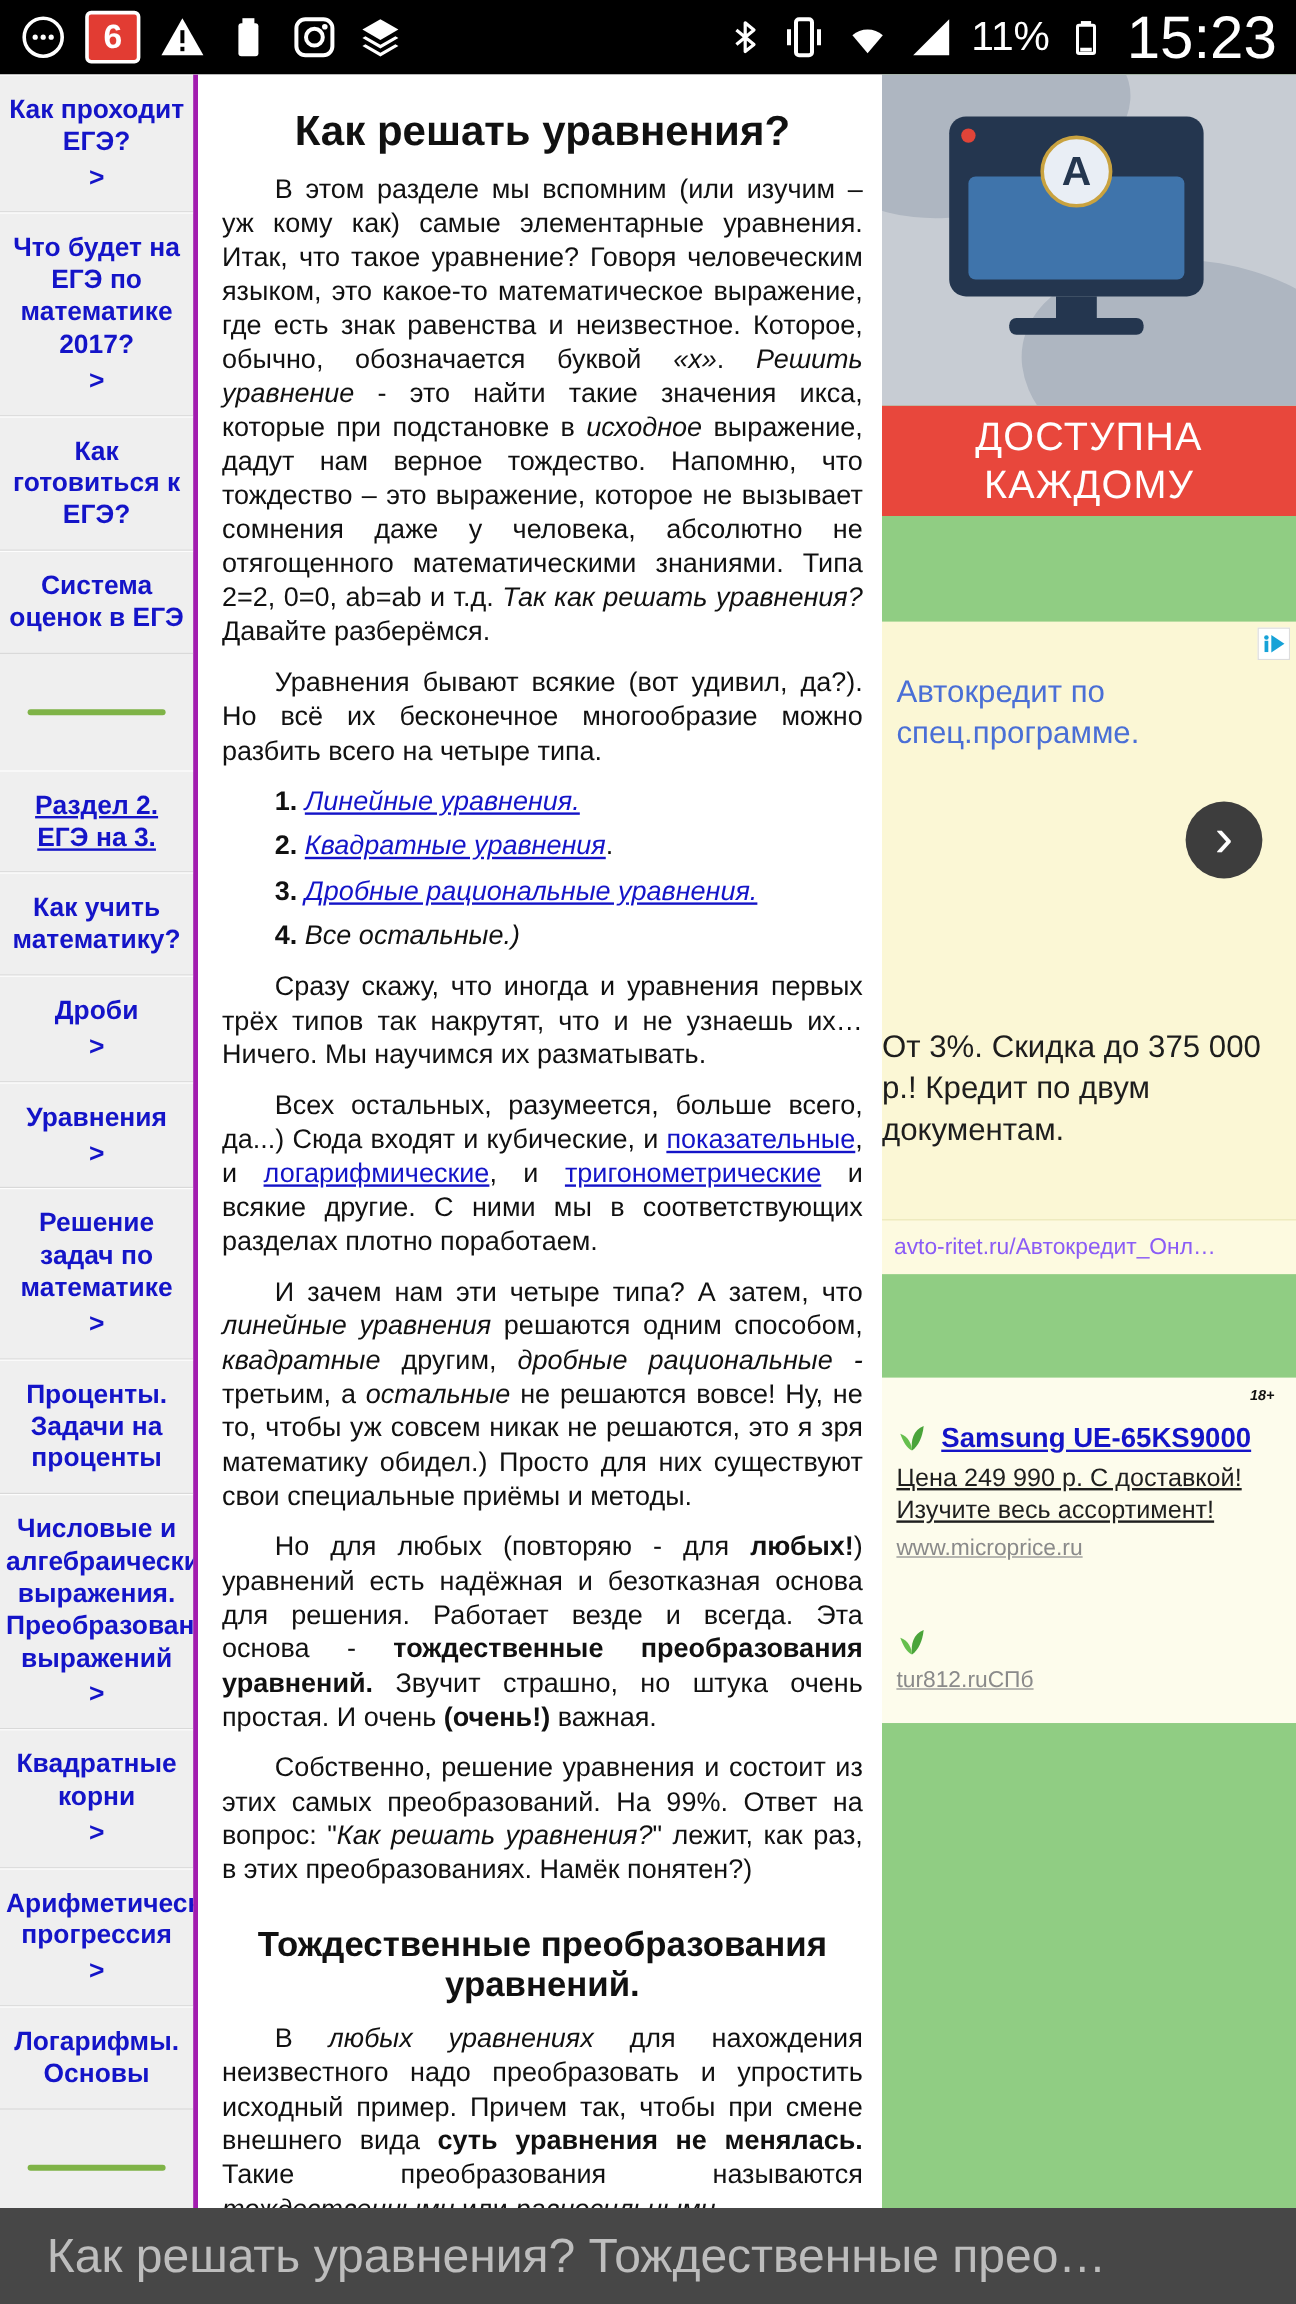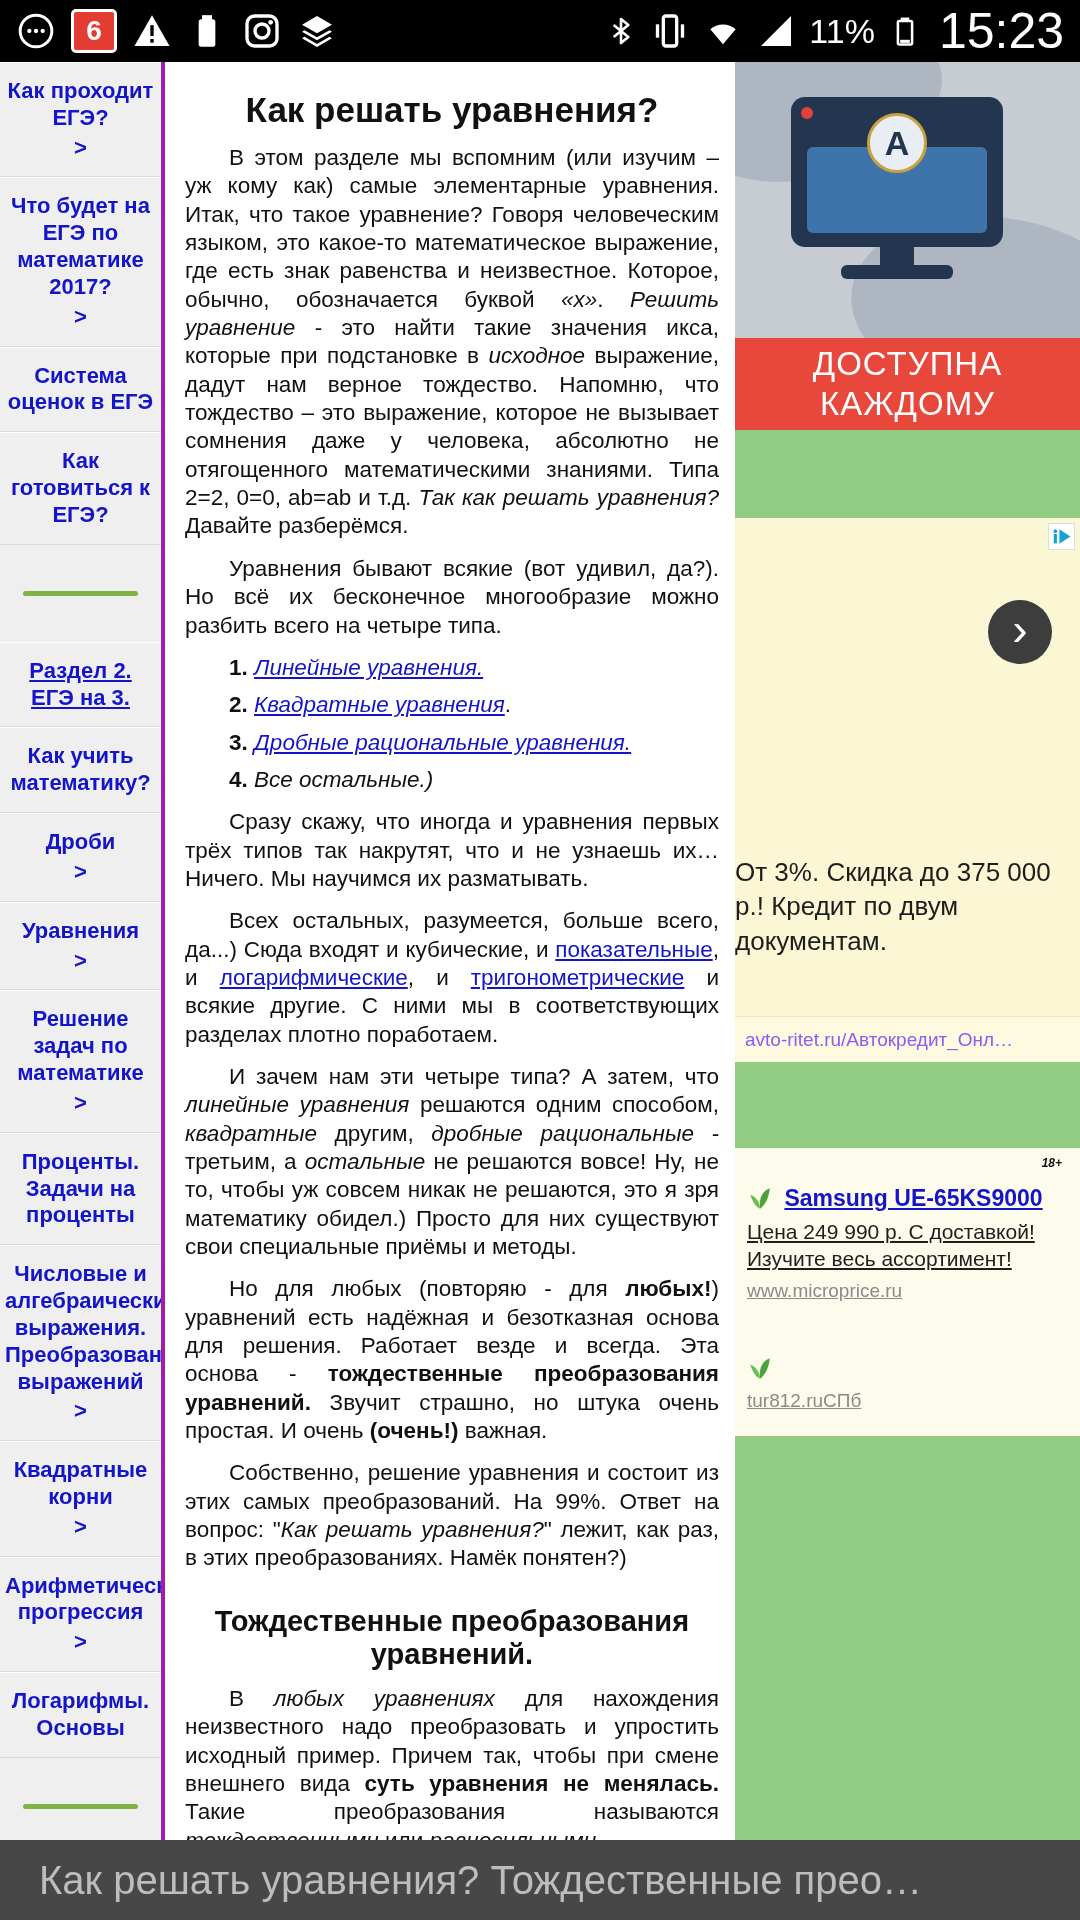--- a/index.html
+++ b/index.html
@@ -152,24 +152,24 @@
     <nav class="sidebar">
         <div class="sb-item">
           <span class="sb-label">Как проходит ЕГЭ?</span>
           <span class="sb-arrow">&gt;</span>
         </div>
         <div class="sb-item">
           <span class="sb-label">Что будет на ЕГЭ по математике 2017?</span>
           <span class="sb-arrow">&gt;</span>
         </div>
         <div class="sb-item">
+          <span class="sb-label">Как готовиться к ЕГЭ?</span>
+        </div>
+        <div class="sb-item">
           <span class="sb-label">Система оценок в ЕГЭ</span>
-        </div>
-        <div class="sb-item">
-          <span class="sb-label">Как готовиться к ЕГЭ?</span>
         </div>
         <div class="sb-div"></div>
         <div class="sb-item">
           <span class="sb-label u">Раздел 2. ЕГЭ на 3.</span>
         </div>
         <div class="sb-item">
           <span class="sb-label">Как учить математику?</span>
         </div>
         <div class="sb-item">
           <span class="sb-label">Дроби</span>
@@ -246,20 +246,21 @@
 
       <div class="ad-yellow">
         <div class="adchoices">
           <svg viewBox="0 0 24 24">
               <rect x="0" y="0" width="24" height="24" fill="#fff"></rect>
               <path d="M10 5 20.5 12 10 19 Z" fill="#16a2d7"></path>
               <rect x="4.6" y="9.6" width="3" height="9" fill="#16a2d7"></rect>
               <circle cx="6.1" cy="6.9" r="1.8" fill="#16a2d7"></circle>
             </svg>
         </div>
+        <div class="ady-title">Автокредит по спец.программе.</div>
         <div class="ady-arrow-row">
           <div class="ady-arrow">
             <span>›</span>
           </div>
         </div>
         <div class="ady-body">От 3%. Скидка до 375 000 р.! Кредит по двум документам.</div>
       </div>
 
       <div class="ad-url">avto-ritet.ru/Автокредит_Онл…</div>
 

